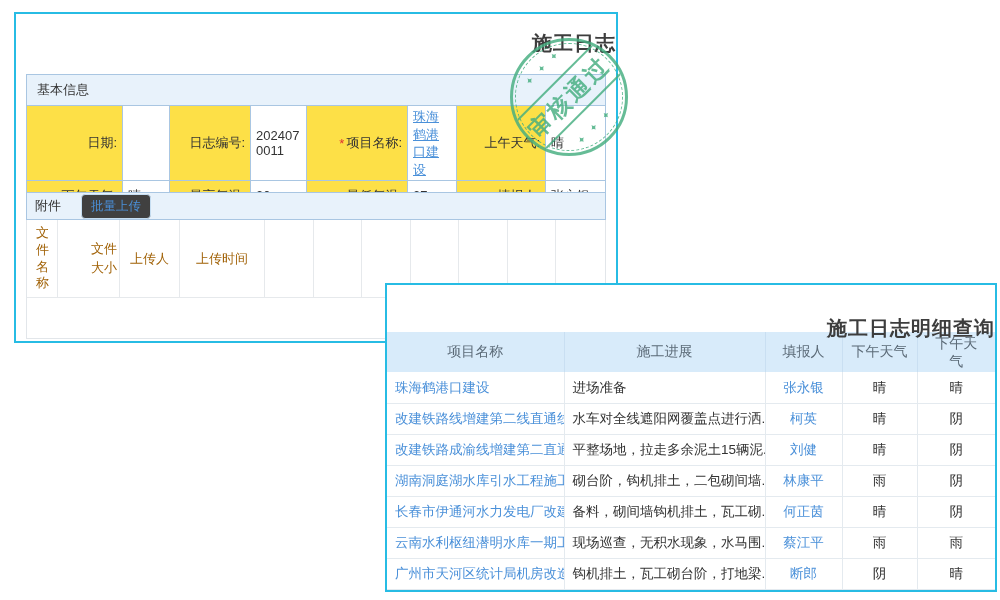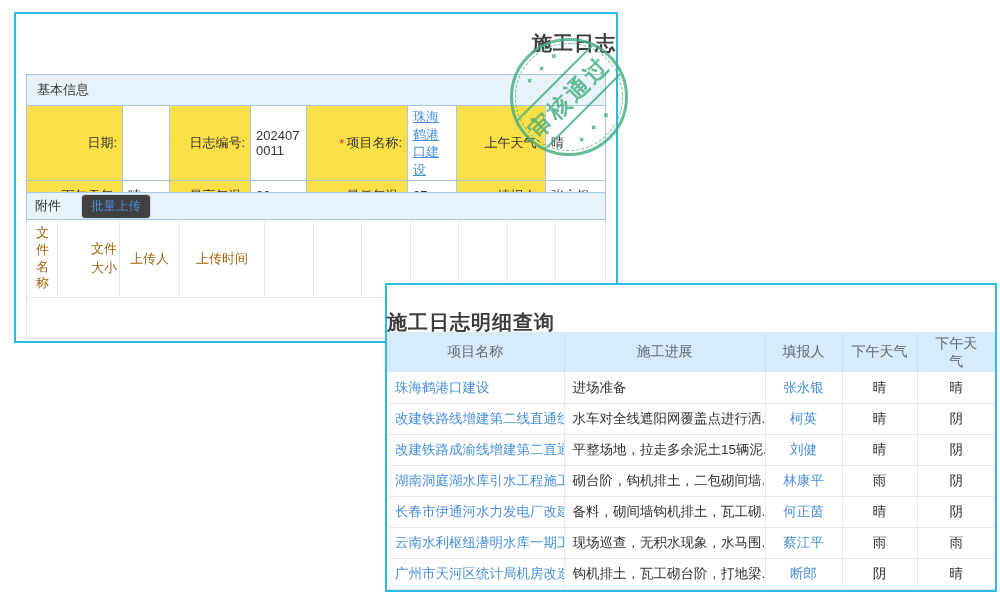--- a/index.html
+++ b/index.html
@@ -132,25 +132,25 @@
     font-size: 10px;
     letter-spacing: 3px;
     transform: rotate(-45deg);
     white-space: nowrap;
   }
   .stars-a { top: 24px; left: 10px; }
   .stars-b { bottom: 24px; right: 10px; }
   
   #panel2 { left: 385px; top: 283px; width: 612px; height: 309px; z-index: 2; }
   .p2-title {
-    text-align: left;
+    text-align: right;
     font-size: 20px;
     font-weight: bold;
     color: #3d3d3d;
-    padding-top: 24px;
+    padding-top: 30px;
     height: 47px;
     letter-spacing: 1px;
   }
   .detail-table { width: 100%; border-collapse: collapse; table-layout: fixed; border-radius: 25px; }
   .detail-table th {
     background: #d8ebfa;
     color: #5c6b78;
     font-weight: normal;
     font-size: 14px;
     height: 38px;

